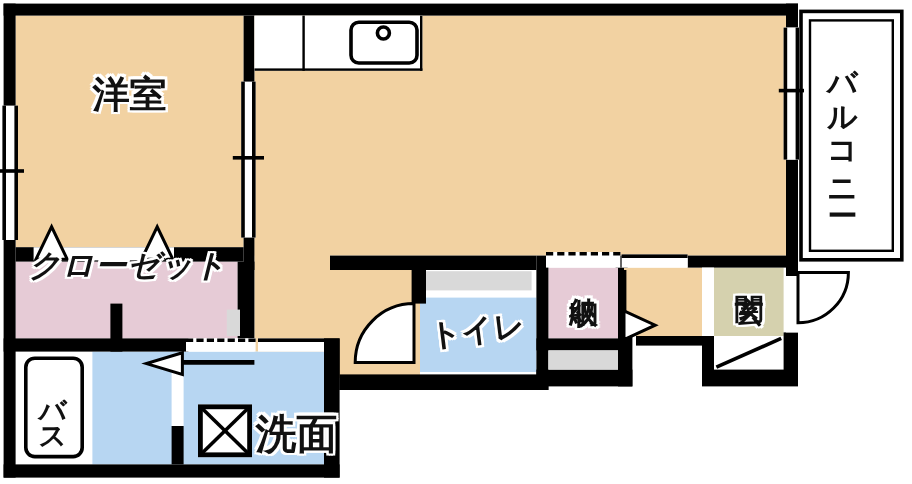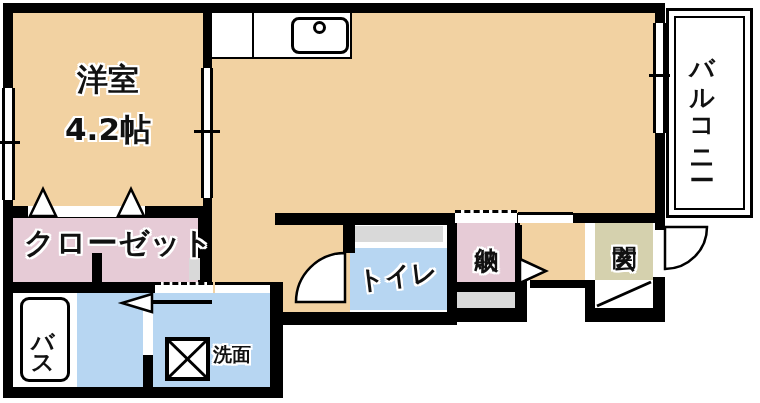--- a/index.html
+++ b/index.html
@@ -118,22 +118,21 @@
     <polygon points="118,216 131,189 144,216" fill="#fff" stroke="#000" stroke-width="2.5"></polygon>
 
     <line x1="150" y1="302" x2="212" y2="302" stroke="#000" stroke-width="4"></line>
     <polygon points="152,294 122,303 152,312" fill="#fff" stroke="#000" stroke-width="2.5"></polygon>
 
     <line x1="520" y1="225" x2="520" y2="262" stroke="#000" stroke-width="4"></line>
     <polygon points="520,259 546,271 520,283" fill="#fff" stroke="#000" stroke-width="2.5"></polygon>
   </svg>
 
   <div class="lbl ctr z7" style="left:13px;top:62px;width:190px;font-size:31px;">洋室</div>
-  <div class="lbl ctr z7" style="left:13px;top:112px;width:190px;font-size:31px;">4.2帖</div>
   <div class="lbl vert z7" style="left:688px;top:40px;height:170px;font-size:25px;letter-spacing:3px;">バルコニー</div>
-  <div class="lbl z7" style="left:24px;top:226px;font-size:30px;letter-spacing:1px;">クローゼット</div>
+  <div class="lbl z7" style="left:24px;top:208px;font-size:26px;letter-spacing:1px;font-style:italic;">クローゼット</div>
   <div class="lbl vert z7" style="left:30px;top:315px;height:60px;font-size:23px;">バス</div>
-  <div class="lbl z7" style="left:213px;top:344px;font-size:19px;">洗面</div>
+  <div class="lbl z7" style="left:213px;top:344px;font-size:34px;">洗面</div>
   <div class="lbl z7" style="left:358px;top:262px;font-size:26px;transform:rotate(-7deg);">トイレ</div>
   <div class="lbl vert z7" style="left:473px;top:229px;height:52px;font-size:24px;">収納</div>
   <div class="lbl vert z7" style="left:611px;top:227px;height:52px;font-size:24px;">玄関</div>
 
 </div>
 
 </body></html>

